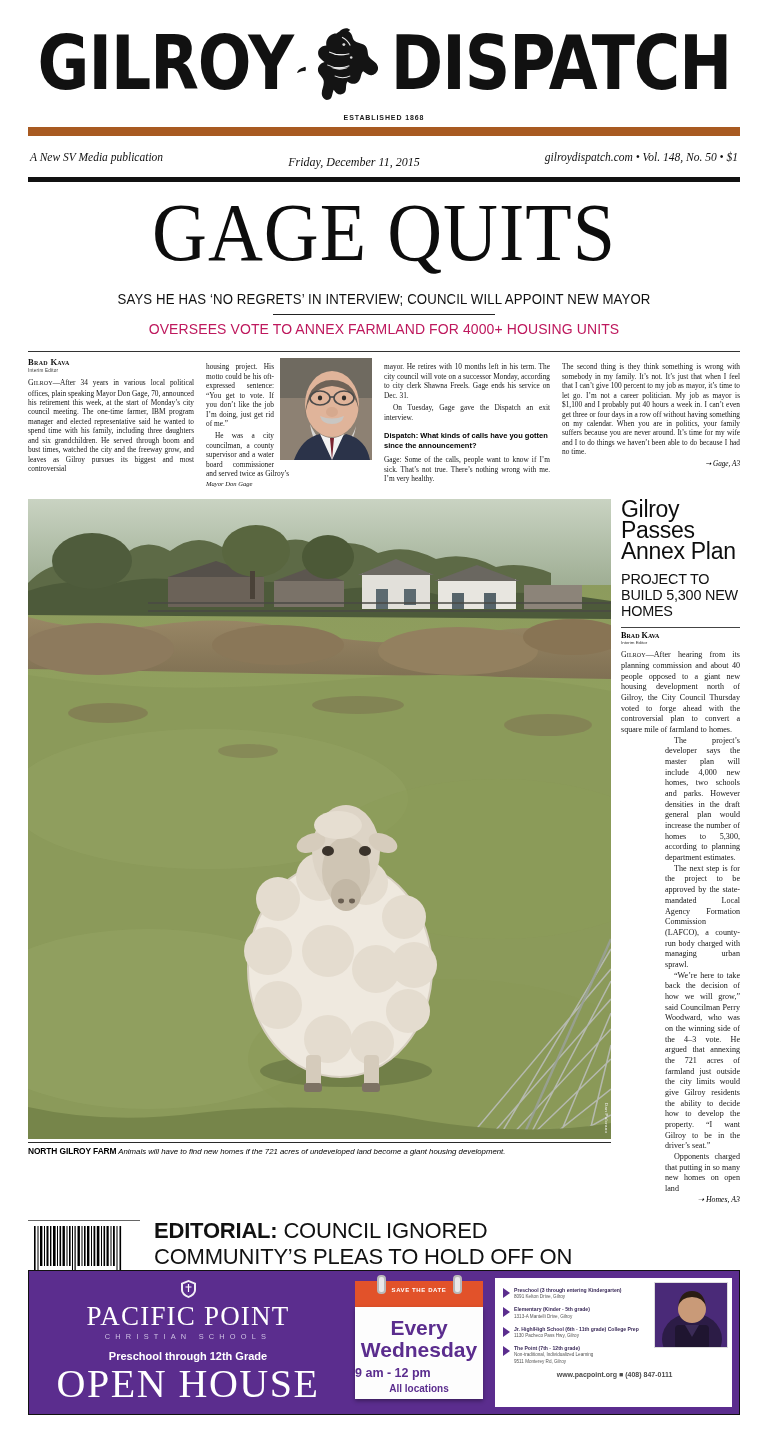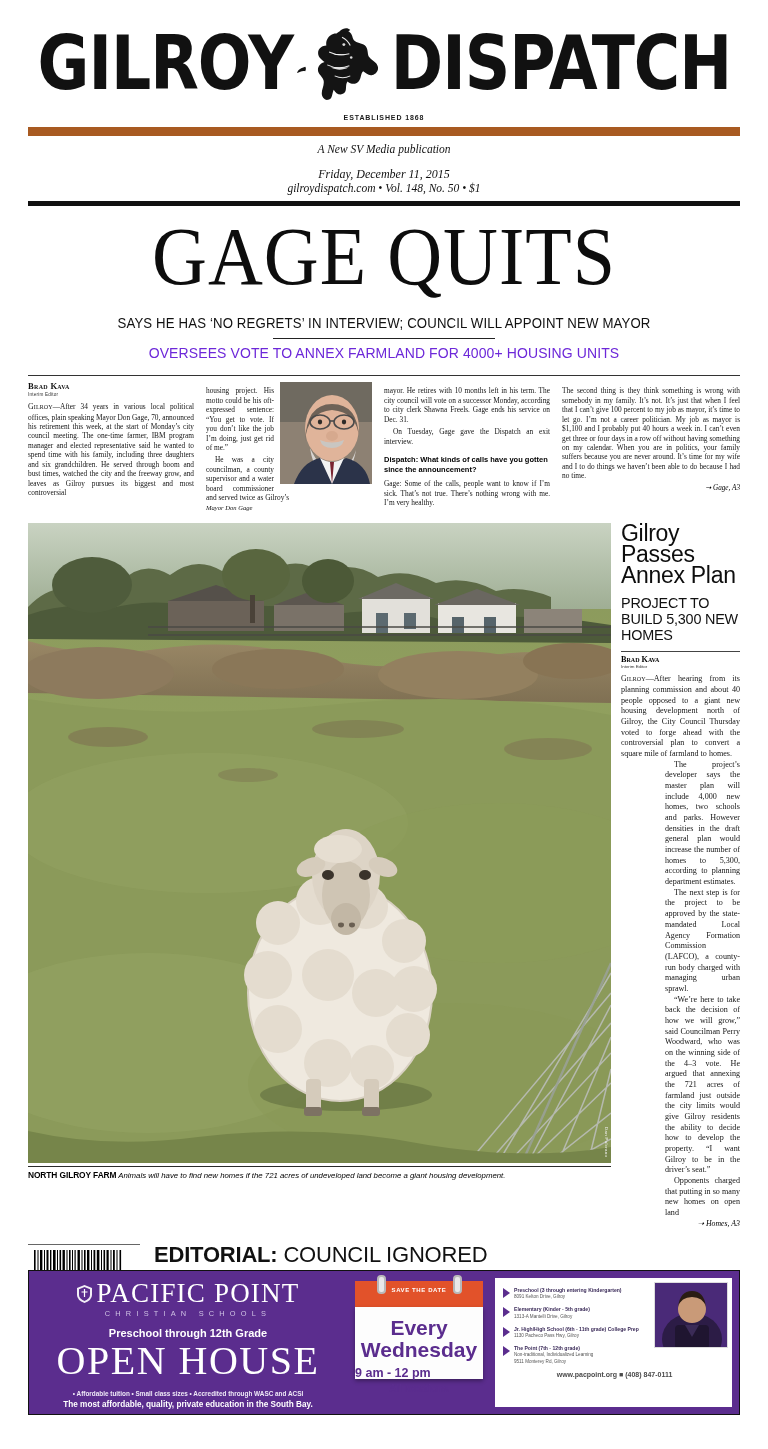--- a/index.html
+++ b/index.html
@@ -30,21 +30,21 @@
   .mast-logo { width: 92px; height: 74px; flex:0 0 auto; margin: 0 2px; }
   .established {
     font-family:"Liberation Sans", sans-serif;
     font-size: 7px; letter-spacing: 0.9px; font-weight:600;
     margin-top: 14px; color:#1a1a1a;
   }
   .rule-orange { height: 9px; background:#A85A21; margin-top: 6px; }
   .dateline {
     display:flex; justify-content:space-between; align-items:center;
     font-family:"Liberation Serif", serif; font-style:italic;
-    font-size: 11.5px; padding: 7px 2px 7px 2px; color:#111;flex-direction:column;
+    font-size: 11.5px; padding: 7px 2px 7px 2px; color:#111;
   }
   .dateline .mid { font-size: 12px; }
   .dateline .right { font-style: italic; }
   .rule-black { height: 5px; background:#111; }
 
   
   .head-wrap { text-align:center; padding-top: 10px; }
   .headline {
     font-family:"Liberation Serif", serif;
     font-size: 76px; font-weight: 400; line-height: 0.98;
@@ -52,21 +52,21 @@
     transform: scaleY(1.08); transform-origin: center top;
   }
   .deck1 {
     font-family:"Liberation Sans", sans-serif;
     font-size: 13.2px; letter-spacing: 0.15px; margin-top: 26px;
     color:#111; transform: scaleY(1.06); transform-origin:center;
   }
   .deck-rule { width: 222px; height:1px; background:#222; margin: 7px auto 6px auto; }
   .deck2 {
     font-family:"Liberation Sans", sans-serif;
-    font-size: 14px; letter-spacing: 0.1px; color:#6d28d9;
+    font-size: 14px; letter-spacing: 0.1px; color:#be185d;
     transform: scaleY(1.06); transform-origin:center;
   }
 
   
   .story-top { margin-top: 14px; position:relative; }
   .colrule-top { height:1px; background:#333; }
   .cols4 { display:flex; gap:0; margin-top: 5px; }
   .col { width: 178px; padding-right: 12px; position:relative; }
   .col:last-child { padding-right:0; }
   .byline-name {
@@ -137,40 +137,40 @@
   .edbar { height: 8px; background:#1a1a1a; margin-top: 9px; width: 100%; }
   .ed-spacer { width: 128px; }
 
   
   .ad {
     position:absolute; left:28px; right:28px; bottom: 34px;
     height: 145px; background:#5b2d8e; border:1px solid #111;
     display:flex; overflow:hidden;
   }
   .ad-left { width: 318px; padding: 9px 6px 6px 6px; text-align:center; color:#fff; position:relative; }
-  .ad-brand { display:flex; align-items:center; justify-content:center; gap:5px; }
+  .ad-brand { display:flex; align-items:center; justify-content:center; gap:5px;flex-direction:column; }
   .shield { width:15px; height:18px; }
   .ad-brand-name {
     font-family:"Liberation Serif", serif; font-size: 27px; letter-spacing: 1.2px;
     color:#fff; line-height:1;
   }
   .ad-brand-sub {
     font-family:"Liberation Sans", sans-serif; font-size:7.4px; letter-spacing: 5.2px;
     color:#cfc2e4; margin-top: 2px;
   }
   .ad-pre { font-family:"Liberation Sans", sans-serif; font-weight:700; font-size:11px; margin-top:9px; color:#fff;}
   .ad-open { font-family:"Liberation Serif", serif; font-size: 40px; letter-spacing:1.5px; margin-top:2px; line-height:1; color:#fff;}
   .ad-bul { font-family:"Liberation Sans", sans-serif; font-weight:700; font-size:6.4px; margin-top:9px; color:#efe9f7;}
   .ad-tag { font-family:"Liberation Sans", sans-serif; font-weight:700; font-size:8.2px; margin-top:3px; color:#fff;}
 
   .ad-cal { width: 148px; position:relative; background:#5b2d8e; }
   .cal-top { position:absolute; left:8px; top:10px; width:128px; height:26px; background:#E2522A; }
   .cal-save { position:absolute; left:8px; top:16px; width:128px; text-align:center;
      font-family:"Liberation Sans", sans-serif; font-weight:700; font-size:6px; letter-spacing:0.6px; color:#fff;}
-  .cal-body { position:absolute; left:8px; top:36px; width:128px; height:72px; background:#fdfdfd;
+  .cal-body { position:absolute; left:8px; top:36px; width:128px; height:92px; background:#fdfdfd;
      box-shadow: 0 2px 4px rgba(0,0,0,.35); }
   .ring { position:absolute; top:4px; width:9px; height:19px; border:2px solid #b9b9b9; border-radius:4px; background:#e9e9e9;}
   .cal-l1 { font-family:"Liberation Sans", sans-serif; font-weight:700; font-size:21px; color:#5b2d8e; text-align:center; margin-top:10px; line-height:1.05;}
   .cal-l2 { font-family:"Liberation Sans", sans-serif; font-weight:700; font-size:12.5px; color:#5b2d8e; text-align:left; margin-top:5px;}
   .cal-l3 { font-family:"Liberation Sans", sans-serif; font-weight:700; font-size:10px; color:#5b2d8e; text-align:center; margin-top:3px;}
 
   .ad-right { flex:1; background:#fff; margin:7px 7px 7px 0; position:relative; padding: 9px 6px 6px 8px; }
   .prog { display:flex; gap:4px; margin-bottom: 6px; }
   .tri { width:0;height:0;border-left:7px solid #5b2d8e;border-top:5px solid transparent;border-bottom:5px solid transparent; margin-top:1px; flex:0 0 auto;}
   .prog-t { font-family:"Liberation Sans", sans-serif; font-weight:700; font-size:5.1px; color:#3a2a58; line-height:1.25;}

